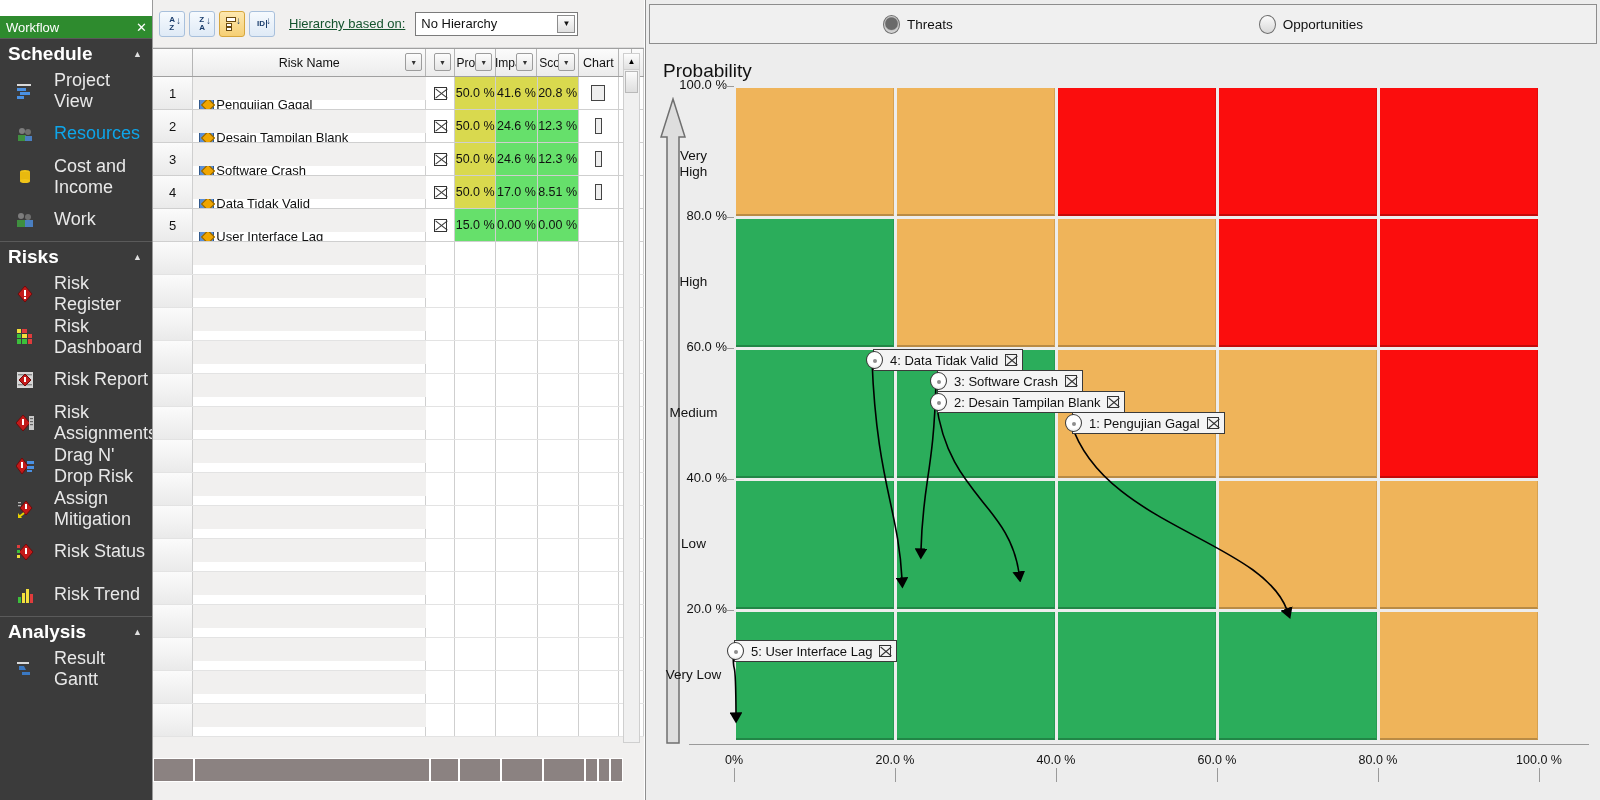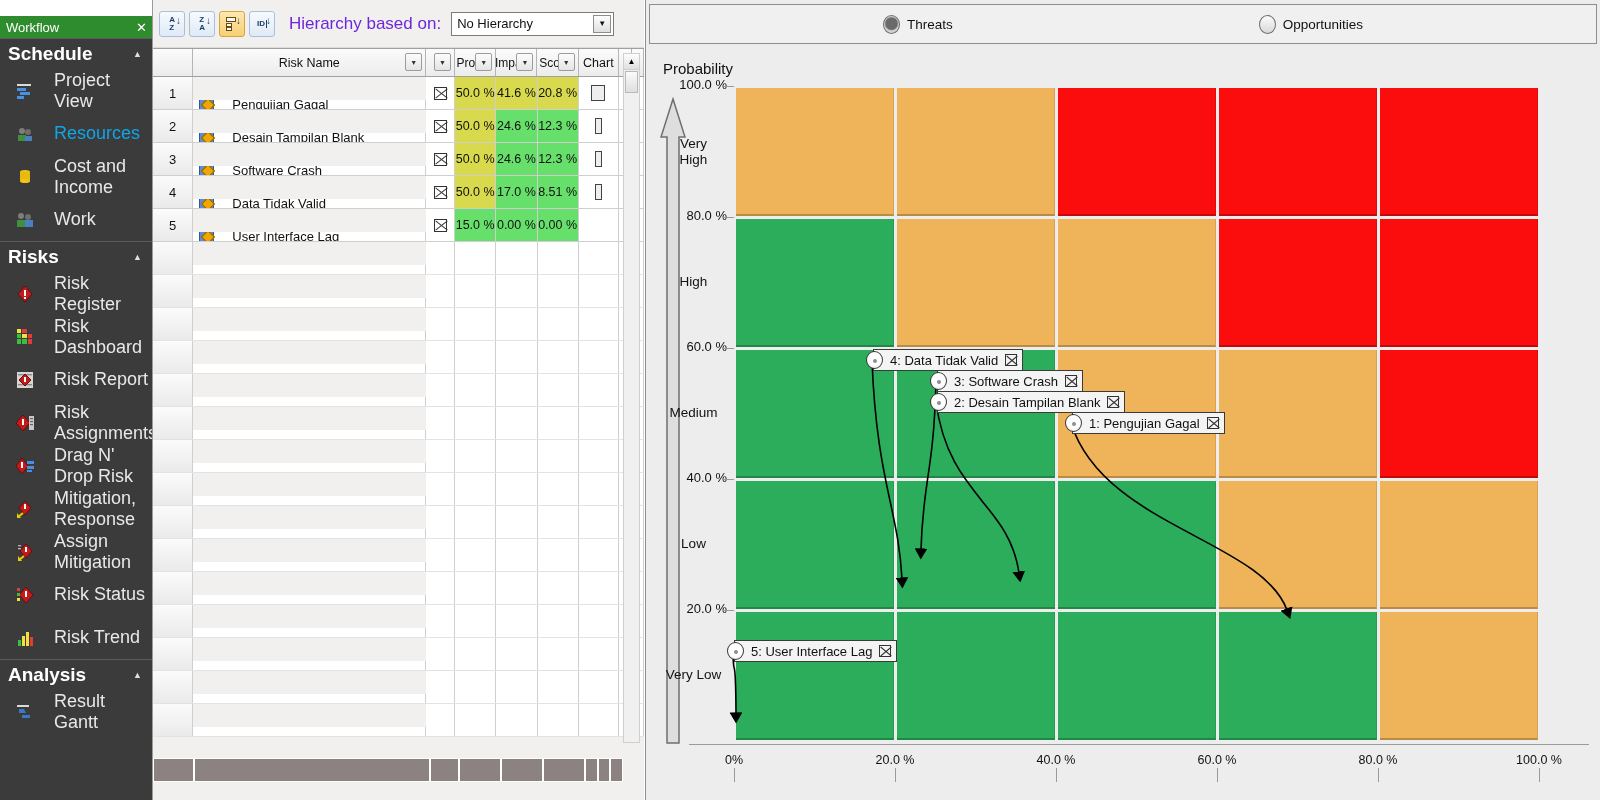--- a/index.html
+++ b/index.html
@@ -54,21 +54,21 @@
   .tb-btn {
     width: 26px; height: 26px; border: 1px solid #a8c0dc; border-radius: 3px;
     background: linear-gradient(#f6fafe,#dfeaf6);
     display: flex; align-items: center; justify-content: center;
     font-size: 9px; line-height: 1; color: #1a3c6b; cursor: pointer;
     position: relative;
   }
   .tb-btn.active { background: linear-gradient(#fde8b0,#f6cf74); border-color:#d6a63c; }
   .tb-btn .stack { display:flex; flex-direction:column; font-size:8px; font-weight:bold; letter-spacing:-0.5px;}
   .tb-btn .arrow { position:absolute; right:3px; top:4px; font-size:10px;}
-  #hier-label { font-size: 17px; color: #6d28d9; margin-left: 10px; }
+  #hier-label { font-size: 13px; color: #14532d; margin-left: 10px; text-decoration: underline; }
   #hier-select {
     margin-left: 6px; width: 163px; height: 24px; background: #fff;
     border: 1px solid #7b7b7b; font-size: 13px; color: #111;
     display: flex; align-items: center; padding-left: 5px; position: relative;
     cursor: pointer;
   }
   #hier-select .drop {
     position: absolute; right: 2px; top: 2px; width: 18px; height: 18px;
     background: linear-gradient(#fdfdfd,#dfdfdf); border: 1px solid #8c8c8c;
     display: flex; align-items: center; justify-content: center; font-size: 8px;
@@ -85,21 +85,21 @@
   .filt {
     width: 17px; height: 18px; border: 1px solid #9c9c9c; border-radius:2px;
     background: linear-gradient(#fcfcfc,#e4e4e4);
     display: flex; align-items: center; justify-content: center;
     font-size: 7px; color:#333; position: absolute; right: 3px; top: 4px;
   }
   .row { display: flex; height: 33px; border-bottom: 1px solid #cfcfcf; }
   .cell { border-right: 1px solid #cfcfcf; font-size: 13px; color: #111;
           display: flex; align-items: center; background:#fff; overflow:hidden; white-space:nowrap;}
   .c-num { width: 42px; justify-content: center; background: linear-gradient(#fbfbfb,#eaeaea); }
-  .c-name { width: 243px; padding-left: 6px; gap: 18px; margin-top: 23px; }
+  .c-name { width: 243px; padding-left: 6px; gap: 2px; margin-top: 23px; }
   .c-flag { width: 30px; justify-content: center; }
   .c-pct  { width: 43px; justify-content: center; font-size: 12.5px; }
   .c-chart{ width: 42px; justify-content: center; }
   .c-x1   { width: 13px; } .c-x2 { width: 13px; }
   .risk-ico {
     width: 15px; height: 15px; background: #5a8fd8; border:1px solid #32598c;
     border-radius:2px; position: relative; flex:0 0 15px;
   }
   .risk-ico::after{
     content:""; position:absolute; left:3px; top:1.5px; width:8px; height:8px;
@@ -135,21 +135,21 @@
     justify-content: space-around; padding: 0 80px;
   }
   .radio-wrap { display: flex; align-items: center; gap: 7px; font-size: 13.5px; color:#111; cursor:pointer;}
   .radio {
     width: 17px; height: 19px; border-radius: 50%;
     border: 1px solid #6e6e6e; background: linear-gradient(#fbfbfb,#d8d8d8);
   }
   .radio.on { background: radial-gradient(circle at 50% 45%, #6a6a6a 0%, #6a6a6a 48%, #c9c9c9 58%, #efefef 100%); }
 
   #plot-area { position: absolute; left: 3px; top: 48px; width: 948px; height: 745px; }
-  #ylabel { position:absolute; left: 14px; top: 12px; font-size: 15px; color:#111; }
+  #ylabel { position:absolute; left: 14px; top: 12px; font-size: 19px; color:#111; }
   .ytick { position:absolute; right: 0; font-size:13px; color:#111; text-align:right; width:72px; }
   .ytickline { position:absolute; width:12px; height:1px; background:#9a9a9a; }
   .ycat { position:absolute; font-size:13.5px; color:#111; text-align:center; width:70px; line-height:1.15;}
   .xtick { position:absolute; font-size:12.5px; color:#111; text-align:center; width:70px; }
   .xtickline { position:absolute; width:1px; height:9px; background:#9a9a9a; top:0;}
   #uparrow { position:absolute; left: 11px; bottom: 48px; width: 26px; height: 648px; }
   #matrix { position:absolute; overflow:hidden; }
   .mcell { position:absolute; box-sizing:border-box; }
   .label-box {
     position:absolute; height:22px; background:#f4f4f4; border:1px solid #3a3a3a;
@@ -268,29 +268,20 @@
               <polygon points="6,1 12,9 6,17 0,9" fill="#c31a1a" stroke="#6d0b0b"></polygon>
               <rect x="5" y="5" width="2" height="6" fill="#fff"></rect>
               <rect x="11" y="4" width="7" height="3" fill="#4a90e2"></rect>
               <rect x="11" y="9" width="7" height="3" fill="#4a90e2"></rect>
               <rect x="11" y="13" width="5" height="2" fill="#4a90e2"></rect>
             </svg></span>
           <span>Drag N' Drop Risk</span>
         </div>
         <div class="nav-item" style="position: relative;">
           <span class="ico"><svg width="18" height="18">
-              <polygon points="9,1 15,8 9,15 3,8" fill="#c31a1a" stroke="#6d0b0b"></polygon>
-              <rect x="8" y="4" width="2" height="5" fill="#fff"></rect>
-              <path d="M7 13 L2 17" stroke="#e8d000" stroke-width="2"></path>
-              <polygon points="1,18 1,13 5,18" fill="#e8d000"></polygon>
-            </svg></span>
-          <span>Mitigation, Response</span>
-        </div>
-        <div class="nav-item" style="position: relative;">
-          <span class="ico"><svg width="18" height="18">
               <polygon points="10,1 16,8 10,15 4,8" fill="#c31a1a" stroke="#6d0b0b"></polygon>
               <rect x="9" y="4" width="2" height="5" fill="#fff"></rect>
               <rect x="2" y="2" width="3" height="1.3" fill="#b5b5b5"></rect>
               <rect x="2" y="5" width="3" height="1.3" fill="#b5b5b5"></rect>
               <path d="M8 13 L3 17" stroke="#e8d000" stroke-width="2"></path>
               <polygon points="2,18 2,13 6,18" fill="#e8d000"></polygon>
             </svg></span>
           <span>Assign Mitigation</span>
         </div>
         <div class="nav-item" style="position: relative;">
@@ -691,21 +682,21 @@
           <div class="ytick" style="left: 5px; width: 73px; top: 553px;">20.0 %</div>
           <div class="ytickline" style="left: 73px; top: 562px;"></div>
           <div class="ytick" style="left: 5px; width: 73px; top: 422px;">40.0 %</div>
           <div class="ytickline" style="left: 73px; top: 431px;"></div>
           <div class="ytick" style="left: 5px; width: 73px; top: 291px;">60.0 %</div>
           <div class="ytickline" style="left: 73px; top: 300px;"></div>
           <div class="ytick" style="left: 5px; width: 73px; top: 160px;">80.0 %</div>
           <div class="ytickline" style="left: 73px; top: 169px;"></div>
           <div class="ytick" style="left: 5px; width: 73px; top: 29px;">100.0 %</div>
           <div class="ytickline" style="left: 73px; top: 38px;"></div>
-          <div class="ycat" style="left: 12px; width: 65px; top: 88px; text-align: center;">Very<br>High</div>
+          <div class="ycat" style="left: 12px; width: 65px; top: 100px; text-align: center;">Very<br>High</div>
           <div class="ycat" style="left: 12px; width: 65px; top: 225.5px; text-align: center;">High</div>
           <div class="ycat" style="left: 12px; width: 65px; top: 356.5px; text-align: center;">Medium</div>
           <div class="ycat" style="left: 12px; width: 65px; top: 487.5px; text-align: center;">Low</div>
           <div class="ycat" style="left: 12px; width: 65px; top: 618.5px; text-align: center;">Very Low</div>
         </div>
       <div id="matrix" style="left: 85px; top: 38px; width: 805px; height: 655px;">
           <div class="mcell" style="left: 1.5px; top: 1.5px; width: 158px; height: 128px; background: rgb(239, 180, 90); border-bottom: 2px solid rgba(0, 0, 0, 0.22); border-right: 1px solid rgba(0, 0, 0, 0.1);"></div>
           <div class="mcell" style="left: 162.5px; top: 1.5px; width: 158px; height: 128px; background: rgb(239, 180, 90); border-bottom: 2px solid rgba(0, 0, 0, 0.22); border-right: 1px solid rgba(0, 0, 0, 0.1);"></div>
           <div class="mcell" style="left: 323.5px; top: 1.5px; width: 158px; height: 128px; background: rgb(251, 13, 13); border-bottom: 2px solid rgba(0, 0, 0, 0.22); border-right: 1px solid rgba(0, 0, 0, 0.1);"></div>
           <div class="mcell" style="left: 484.5px; top: 1.5px; width: 158px; height: 128px; background: rgb(251, 13, 13); border-bottom: 2px solid rgba(0, 0, 0, 0.22); border-right: 1px solid rgba(0, 0, 0, 0.1);"></div>

